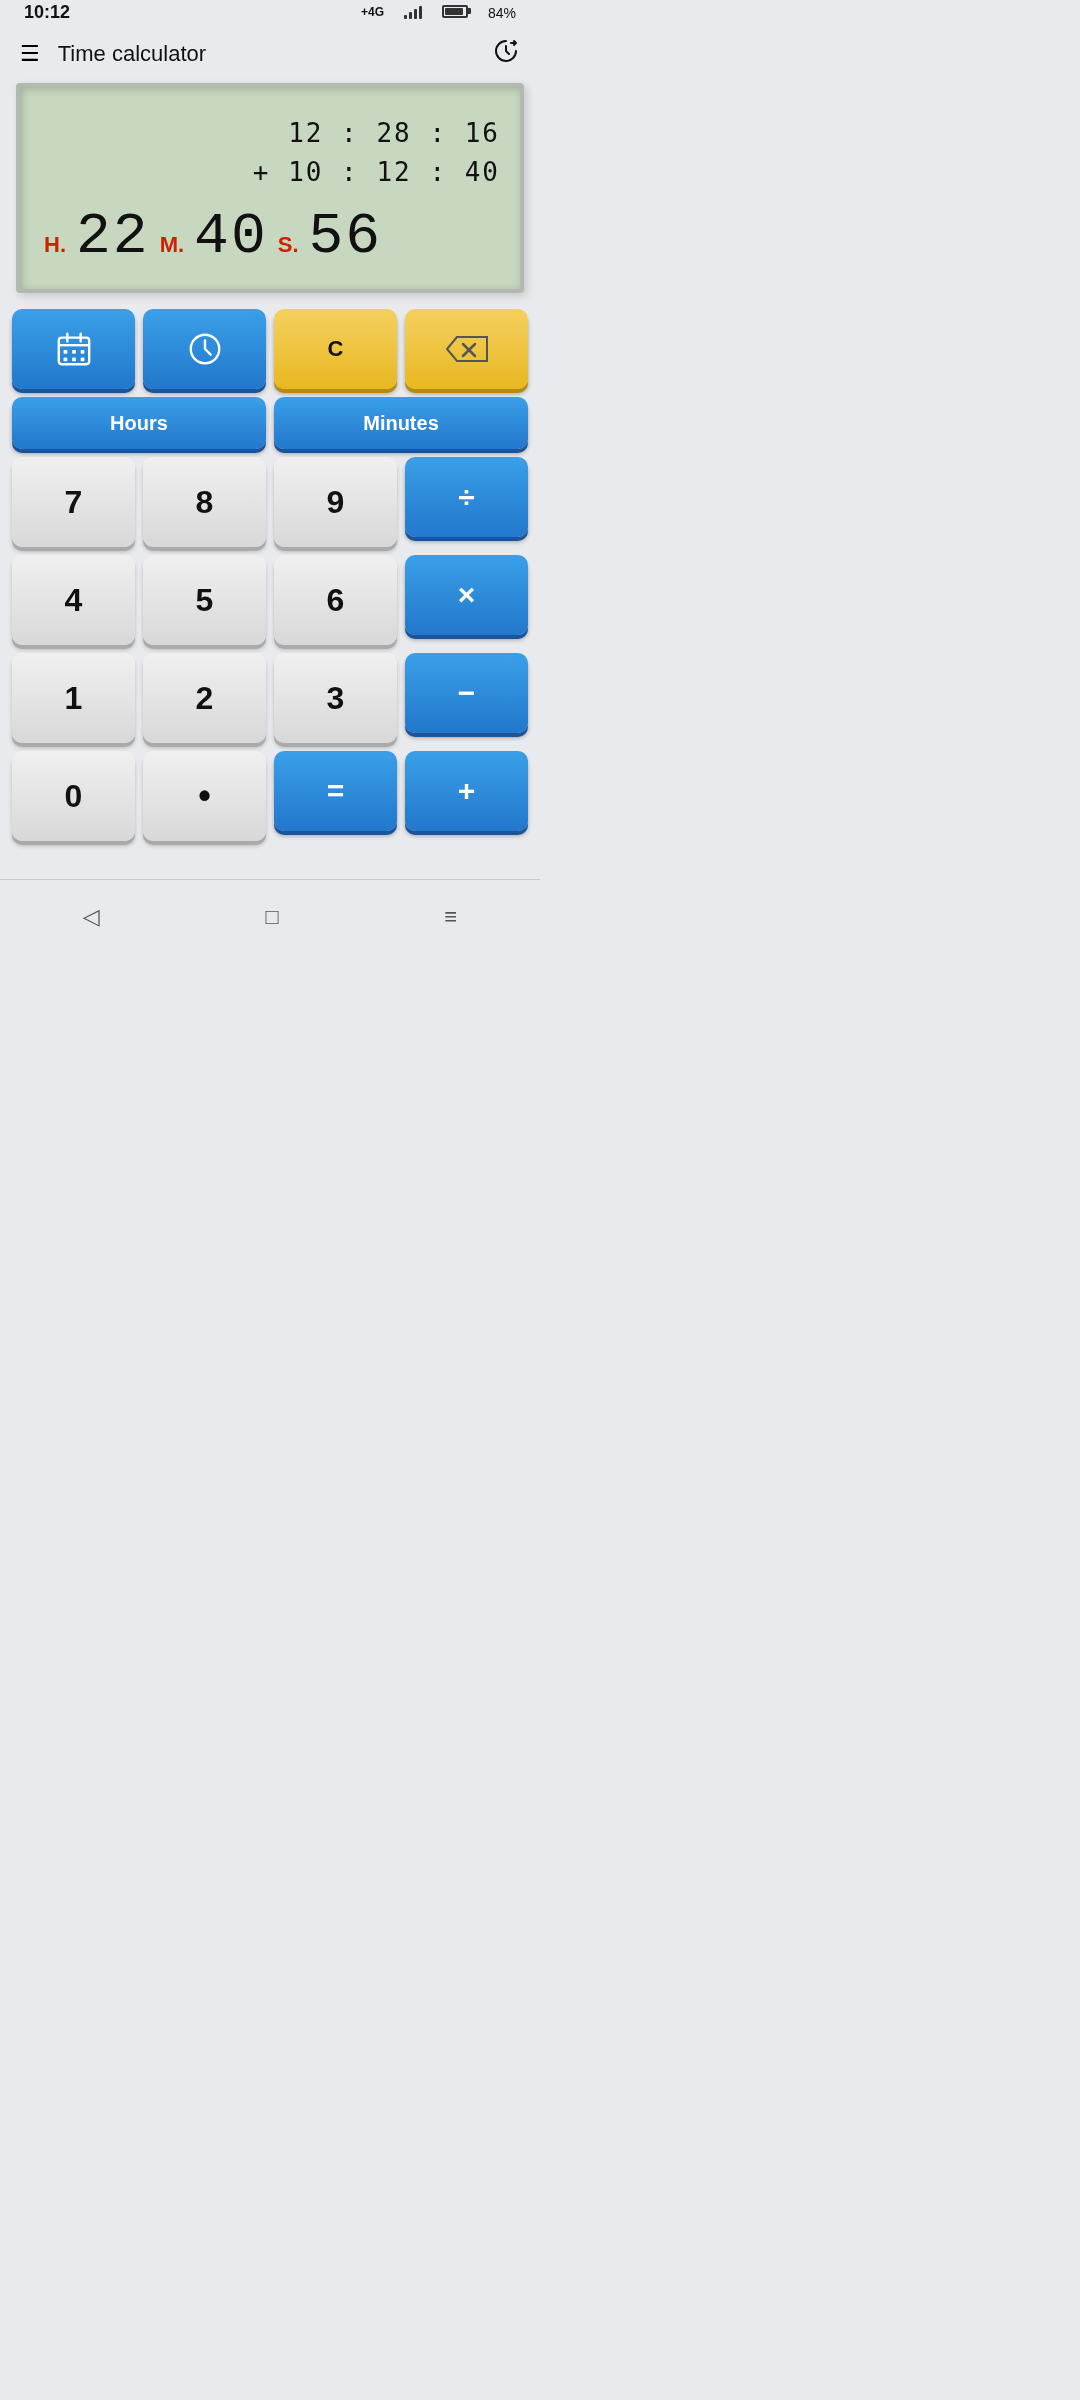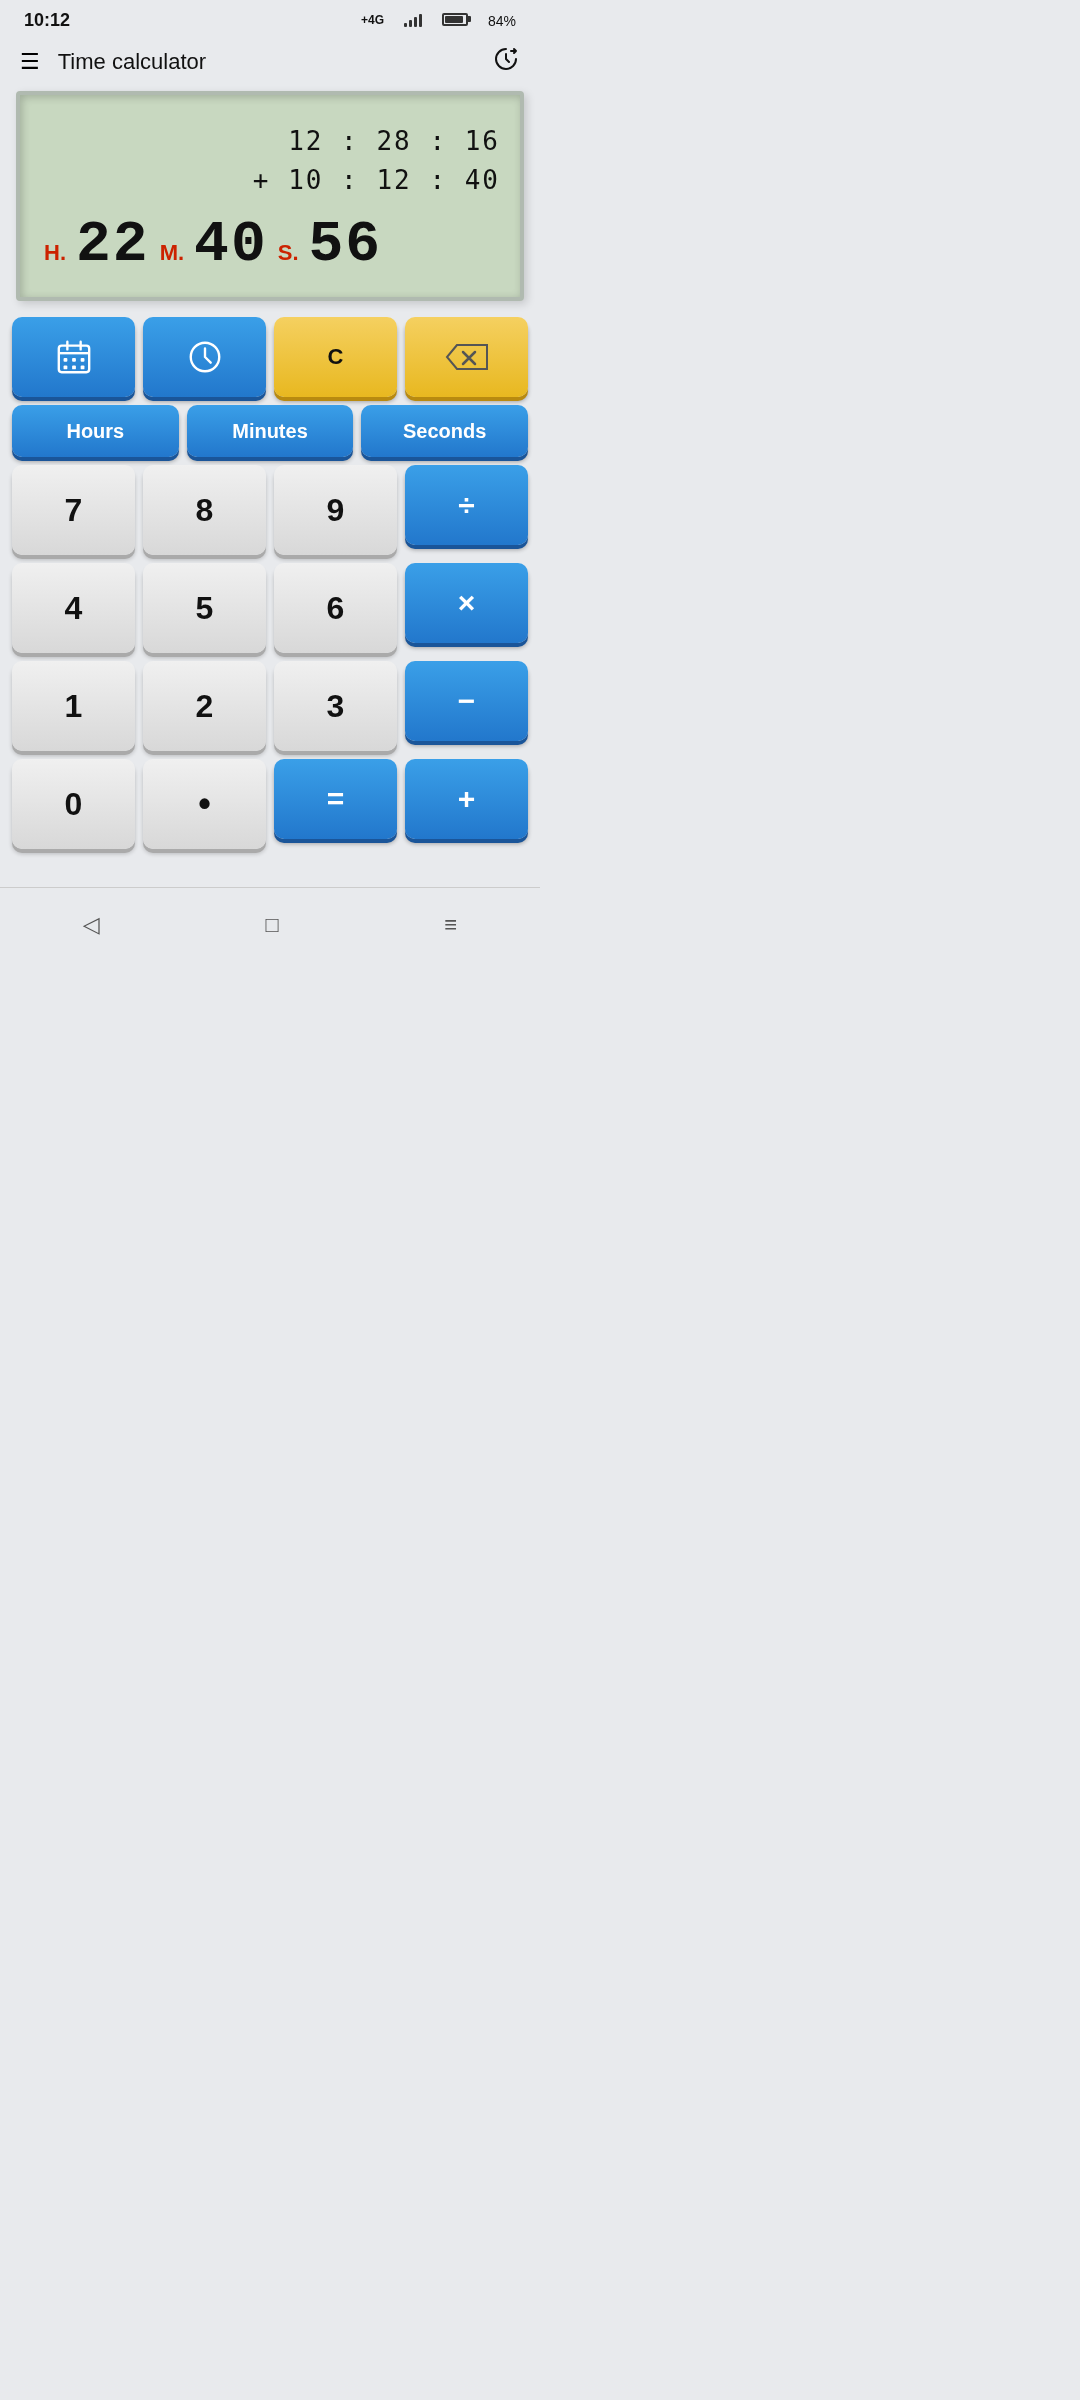--- a/index.html
+++ b/index.html
@@ -11,21 +11,21 @@
       background: #e8eaed;
       font-family: 'Arial', sans-serif;
       overflow-x: hidden;
     }
 
     
     .status-bar {
       display: flex;
       justify-content: space-between;
       align-items: center;
-      padding: 10px 24px 6px;
+      padding: 2px 24px 6px;
       background: #e8eaed;
     }
     .status-time {
       font-size: 18px;
       font-weight: 600;
       color: #111;
     }
     .status-icons {
       display: flex;
       align-items: flex-start;
@@ -91,21 +91,21 @@
       padding: 0 4px;
     }
     .result-label {
       font-size: 22px;
       font-weight: 700;
       color: #cc2200;
       margin-right: 6px;
     }
     .result-value {
       font-size: 58px;
-      font-weight: 700;
+      font-weight: 400;
       color: #111;
       font-family: 'Courier New', monospace;
       letter-spacing: 2px;
     }
     .result-group {
       display: flex;
       align-items: baseline;
       gap: 4px;
       margin-right: 10px;
     }
@@ -342,23 +342,20 @@
     </button>
   </div>
 
   <div class="btn-row">
     <button class="btn btn-blue btn-unit">
       <span>Hours</span>
     </button>
     <button class="btn btn-blue btn-unit">
       <span>Minutes</span>
     </button>
-    <button class="btn btn-blue btn-unit">
-      <span>Seconds</span>
-    </button>
   </div>
 
   <div class="btn-row">
     <button class="btn btn-gray">
       <span>7</span>
     </button>
     <button class="btn btn-gray">
       <span>8</span>
     </button>
     <button class="btn btn-gray">

